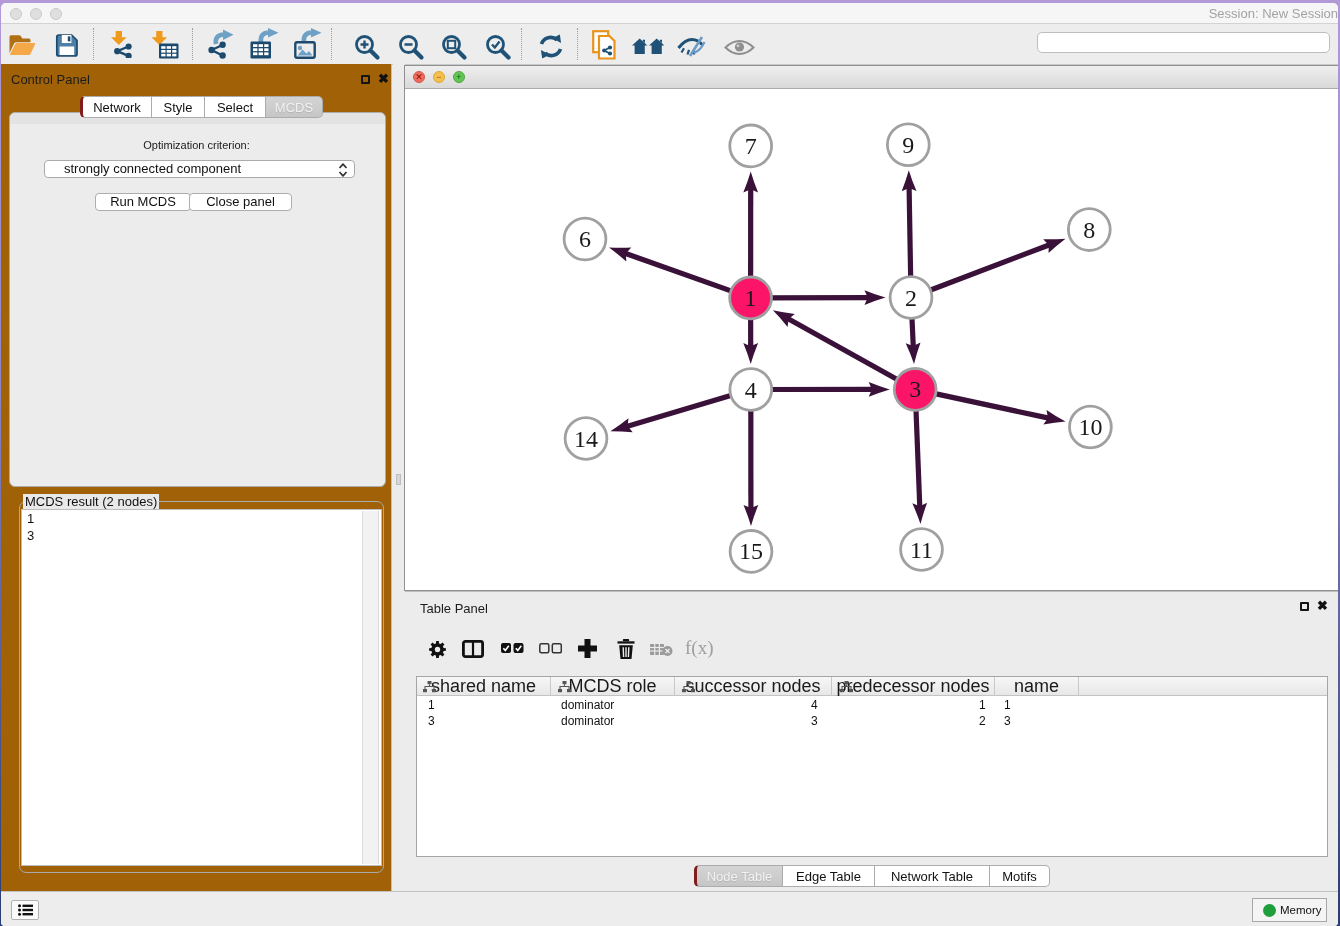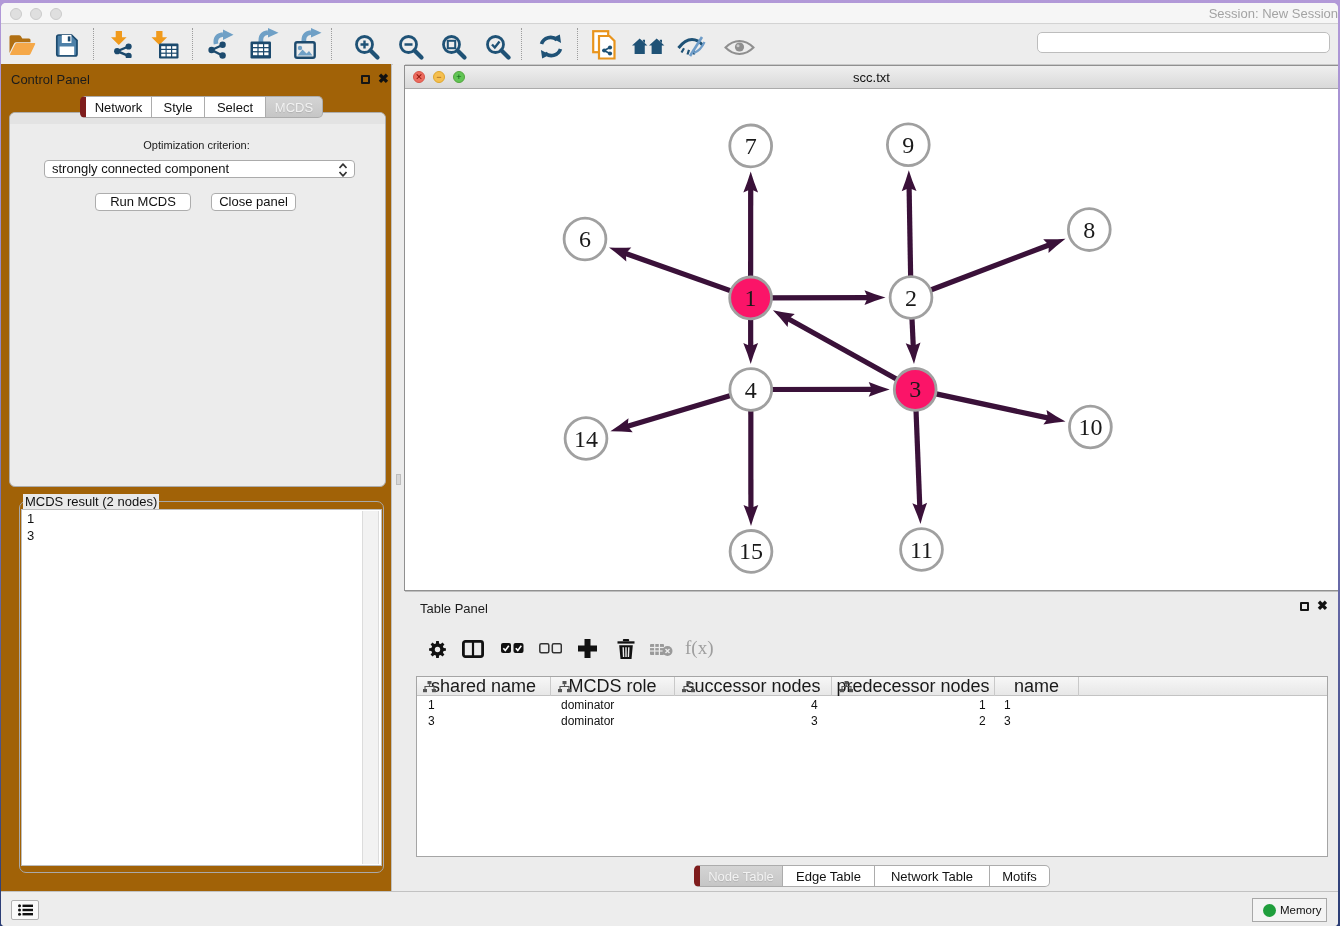--- a/index.html
+++ b/index.html
@@ -12,27 +12,27 @@
 #titlebar .t{position:absolute;top:3px;width:100%;text-align:right;font-size:13px;color:#A3A3A3}
 
 #toolbar{position:absolute;left:0;top:22px;width:100%;height:40px;background:#EDEDED;border-bottom:1px solid #C9C9C9}
 .sep{position:absolute;top:3px;height:32px;width:0;border-left:1px dotted #9d9d9d}
 #searchbox{position:absolute;left:1036px;top:7px;width:293px;height:21px;background:#fff;border:1px solid #BDBDBD;border-radius:5px}
 
 #cpanel{position:absolute;left:0;top:61px;width:391px;height:827px;background:#a16207;border-right:1px solid #C0C0C0}
 #cpanel .hd{position:absolute;left:10px;top:8px;font-size:13px;color:#1c1c1c}
 .tabs{position:absolute;display:flex;height:22px;font-size:13px;z-index:3}
 .tab{background:#fff;border:1px solid #ACACAC;border-left:none;color:#111;display:flex;align-items:center;justify-content:center;white-space:nowrap}
-.tab.first{border-left:6px solid #7f1d1d;border-radius:5px 0 0 5px}
+.tab.first{border-left:3px solid #7f1d1d;border-radius:5px 0 0 5px}
 .tab.last{border-radius:0 5px 5px 0}
 .tab.sel{background:linear-gradient(#D4D4D4,#C6C6C6);color:#F2F2F2;text-shadow:0 1px 1px rgba(0,0,0,0.12)}
 #tabpane{position:absolute;left:8px;top:48px;width:377px;height:375px;border:1px solid #ADADAD;border-radius:6px;background:#ECECEC}
 #tabpane .band{position:absolute;left:0;top:0;width:100%;height:11px;background:#E3E3E3;border-radius:6px 6px 0 0}
 #optlabel{position:absolute;left:0;top:75px;width:391px;text-align:center;font-size:11px;color:#1a1a1a}
-#combo{position:absolute;left:43px;top:96px;width:311px;height:18px;background:#fff;border:1px solid #ABABAB;border-radius:4px;font-size:13px;color:#111;line-height:16px;padding-left:7px}
+#combo{position:absolute;left:43px;top:96px;width:311px;height:18px;background:#fff;border:1px solid #ABABAB;border-radius:4px;font-size:13px;color:#111;line-height:16px;padding-left:19px}
 .btn{position:absolute;height:18px;background:#fff;border:1px solid #ADADAD;border-radius:4px;font-size:13px;color:#111;text-align:center;line-height:16px}
 
 #fs{position:absolute;left:18px;top:437px;width:365px;height:372px;border:1px solid #A9A9A9;border-radius:7px}
 #fs .lg{position:absolute;left:3px;top:-8px;background:#E9E9E9;font-size:13px;color:#111;padding:0 2px}
 #fs .ta{position:absolute;left:1px;top:7px;width:361px;height:357px;background:#fff;border:1px solid #BDBDBD;font-size:13px;color:#111;line-height:16.5px;padding:1px 0 0 5px}
 #fs .sb{position:absolute;right:2px;top:1px;width:17px;height:353px;background:#F2F2F2;border-left:1px solid #DCDCDC;border-right:1px solid #DCDCDC}
 
 #vsplit{position:absolute;left:392px;top:61px;width:12px;height:827px;background:#ECECEC}
 
 #netwin{position:absolute;left:403px;top:62px;width:935px;height:526px;border:1px solid #909090;background:#fff}
@@ -218,35 +218,34 @@
       <div class="tab sel last" style="width:57px">MCDS</div>
     </div>
     <div id="tabpane">
         <div class="band"></div>
       </div>
     <div id="optlabel">Optimization criterion:</div>
     <div id="combo">strongly connected component<svg style="position:absolute;right:6px;top:2px" width="10" height="14" viewBox="0 0 10 14">
           <path d="M1.5,5 L5,1.2 L8.5,5 M1.5,9 L5,12.8 L8.5,9" fill="none" stroke="#333" stroke-width="1.7" stroke-linejoin="round"></path>
         </svg></div>
     <div class="btn" style="left:94px;top:129px;width:96px">Run MCDS</div>
-    <div class="btn" style="left:210px;top:129px;width:85px">Close panel</div>
+    <div class="btn" style="left:188px;top:129px;width:103px">Close panel</div>
     <div id="fs">
       <div class="lg">MCDS result (2 nodes)</div>
       <div class="ta">1<br>3<div class="sb"></div></div>
     </div>
   </div>
   <div id="vsplit"></div>
   <div class="abs" style="left:395px;top:471px;width:5px;height:11px;background:#D6D6D6;border:1px solid #BDBDBD"></div>
   <div class="abs" style="left:866px;top:588px;width:10px;height:4px;background:#D6D6D6;border:1px solid #BDBDBD"></div>
   <div id="netwin">
     <div id="nettitle">
       <div class="mtl" style="left:8px;background:#ED6B5F;border:1px solid #D6564A;color:#880E03">✕</div>
       <div class="mtl" style="left:28px;background:#F5BF4F;border:1px solid #DEA72C;color:#985712">−</div>
       <div class="mtl" style="left:48px;background:#61C555;border:1px solid #53A53E;color:#0A5E10">+</div>
-      <div class="t">scc.txt</div>
     </div>
     <svg id="graph" style="position:absolute;left:1px;top:24px" width="933" height="500" viewBox="0 0 933 500">
 <g stroke="#3A1139" stroke-width="5.2">
 <line x1="344.6" y1="207.9" x2="344.7" y2="98.4"></line>
 <line x1="344.6" y1="207.9" x2="219.0" y2="163.2"></line>
 <line x1="344.6" y1="207.9" x2="462.5" y2="207.6"></line>
 <line x1="344.6" y1="207.9" x2="344.7" y2="257.0"></line>
 <line x1="505.0" y1="207.5" x2="503.1" y2="97.2"></line>
 <line x1="505.0" y1="207.5" x2="643.6" y2="154.7"></line>
 <line x1="505.0" y1="207.5" x2="507.3" y2="256.9"></line>

